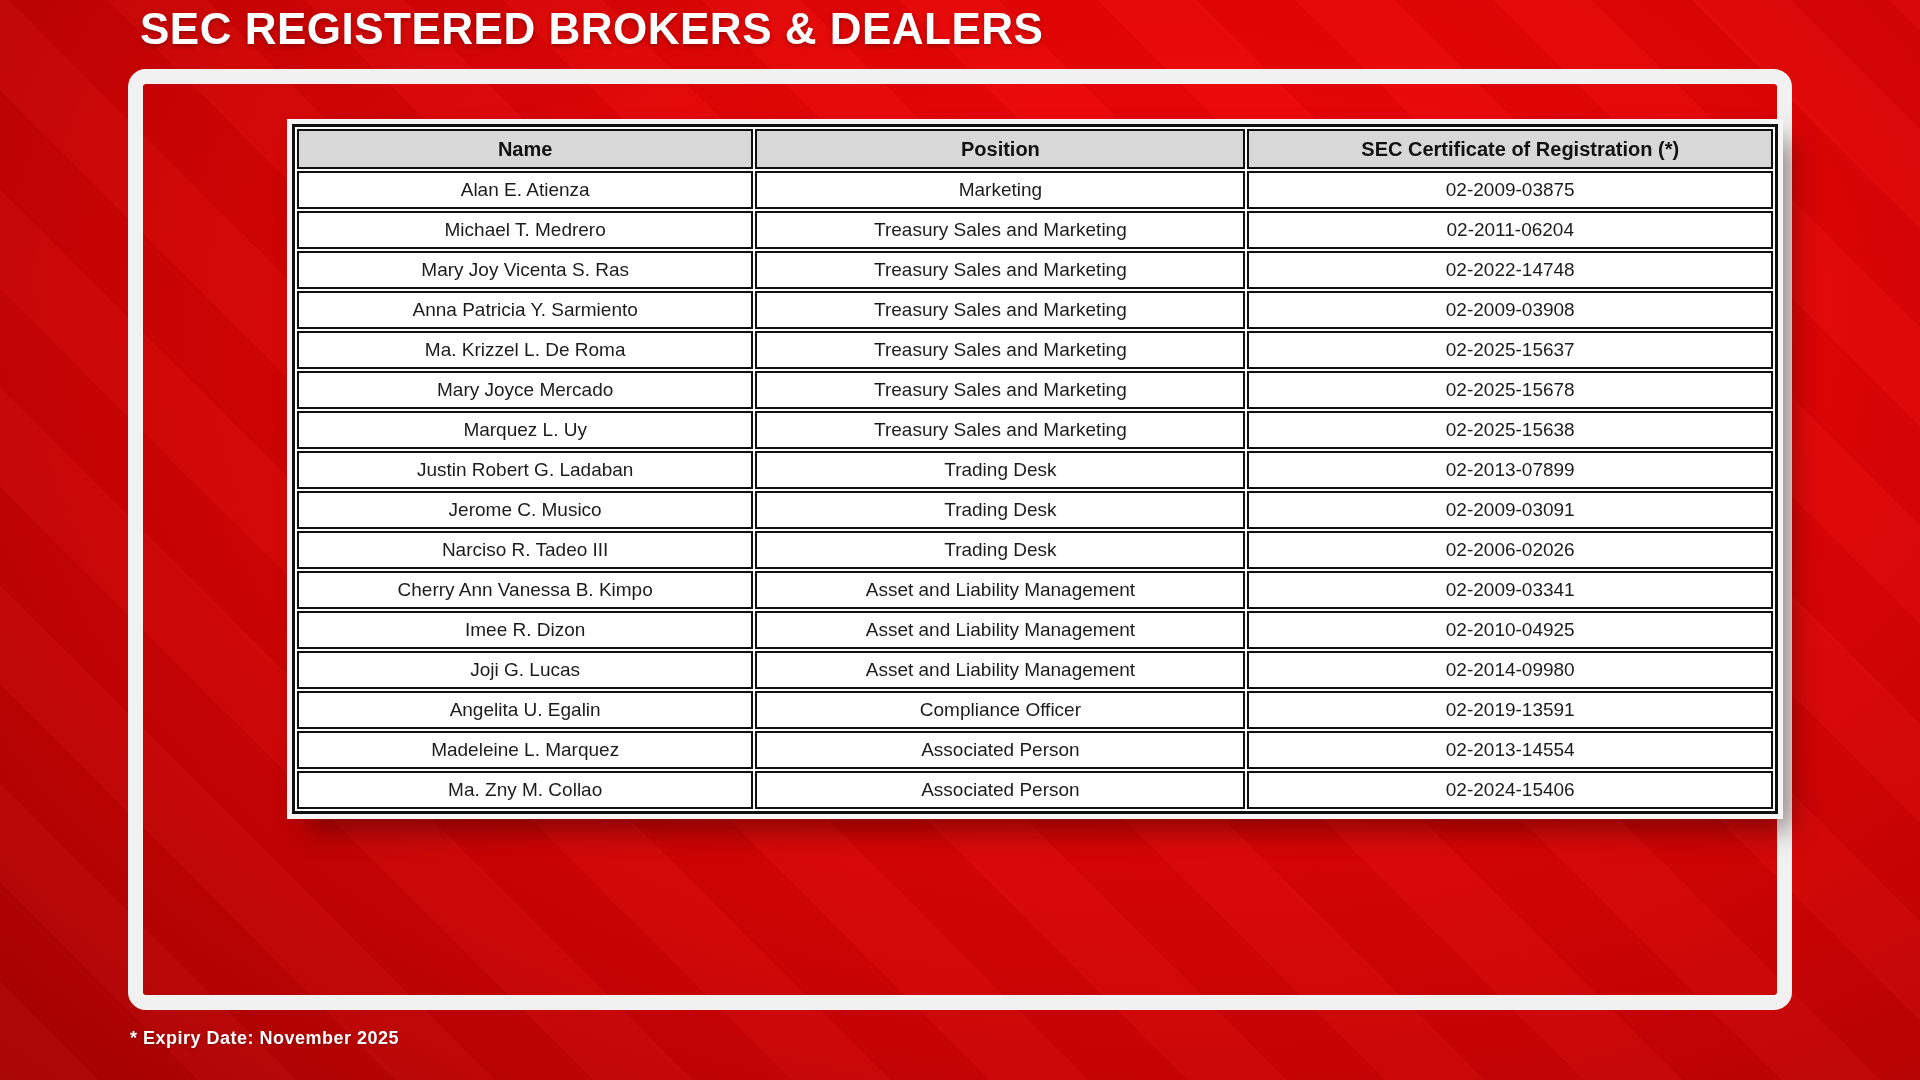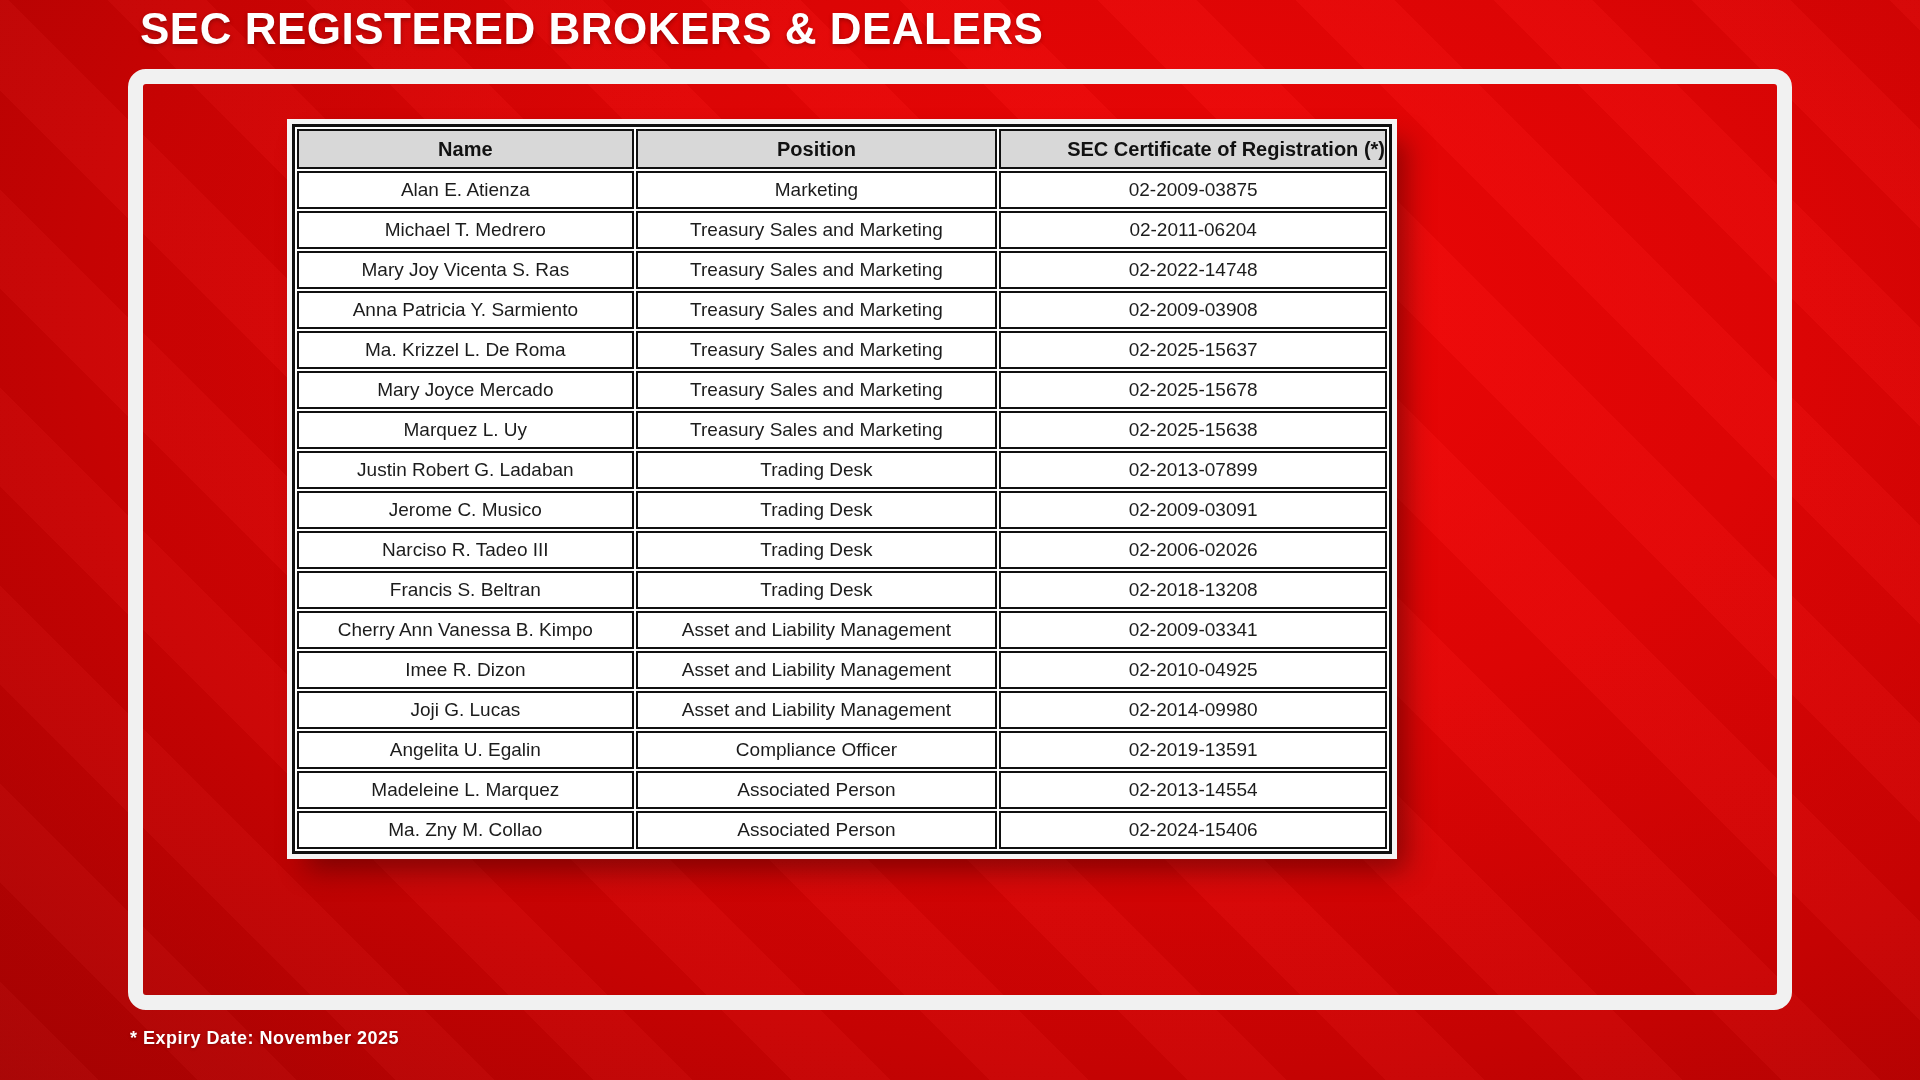--- a/index.html
+++ b/index.html
@@ -52,21 +52,21 @@
   }
 
   .table-wrap {
     position: absolute;
     left: 292px;
     top: 124px;
   }
 
   table.brokers {
     table-layout: fixed;
-    width: 1100px;
+    width: 1486px;
     border-collapse: separate;
     border-spacing: 2px;
     background: #ffffff;
     border: 3px solid #101010;
     box-shadow: 0 0 0 5px #f5f5f5, 14px 16px 26px rgba(40,0,0,0.45);
   }
 
   col.c-name     { width: 31%;   }
   col.c-position { width: 33.3%; }
   col.c-cert     { width: 35.7%; }
@@ -76,21 +76,21 @@
     border: 2px solid #101010;
     height: 40px;
     font-size: 20px;
     font-weight: bold;
     color: #111111;
     text-align: center;
     vertical-align: middle;
   }
 
   th.left-align {
-    text-align: right;
+    text-align: center;
     padding-left: 20px;
     margin-left: 36px;
   }
 
   td {
     background: #ffffff;
     border: 2px solid #101010;
     height: 38px;
     font-size: 19px;
     color: #1c1c1c;
@@ -183,25 +183,20 @@
             <td>Jerome C. Musico</td>
             <td>Trading Desk</td>
             <td>02-2009-03091</td>
           </tr>
           <tr>
             <td>Narciso R. Tadeo III</td>
             <td>Trading Desk</td>
             <td>02-2006-02026</td>
           </tr>
           <tr>
-            <td>Francis S. Beltran</td>
-            <td>Trading Desk</td>
-            <td>02-2018-13208</td>
-          </tr>
-          <tr>
             <td>Cherry Ann Vanessa B. Kimpo</td>
             <td>Asset and Liability Management</td>
             <td>02-2009-03341</td>
           </tr>
           <tr>
             <td>Imee R. Dizon</td>
             <td>Asset and Liability Management</td>
             <td>02-2010-04925</td>
           </tr>
           <tr>

